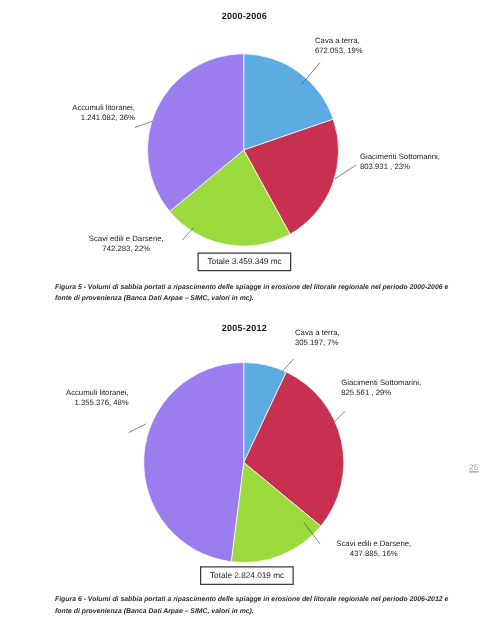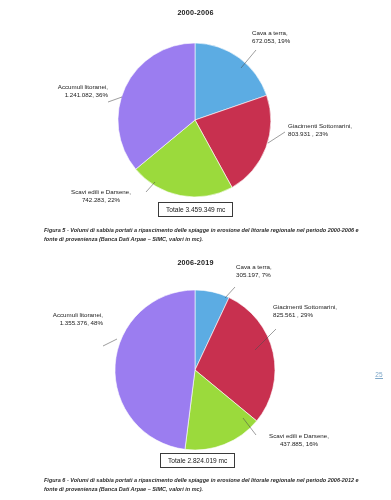--- a/index.html
+++ b/index.html
@@ -142,21 +142,21 @@
       <div class="total-box" style="left:158px; top:202px;">Totale 3.459.349 mc</div>
     </div>
 
     <div class="caption" style="top:226px;">Figura 5 - Volumi di sabbia portati a ripascimento delle spiagge in erosione del litorale regionale nel periodo 2000-2006 e fonte di provenienza (Banca Dati Arpae – SIMC, valori in mc).</div>
   </div>
 
   <div class="figure-block" id="figure-2">
 
     <div class="chart-area">
 
-      <div class="chart-title">2006-2019</div>
+      <div class="chart-title">2005-2012</div>
 
       <svg class="pie-svg" width="391" height="222" viewBox="0 0 391 222">
 
         <path d="M 195 120 L 195 40 A 80 80 0 0 1 229.05 47.59 Z" fill="#5CACE3" stroke="#ffffff" stroke-width="0.6"></path>
 
         <path d="M 195 120 L 229.05 47.59 A 80 80 0 0 1 256.66 170.93 Z" fill="#C8304F" stroke="#ffffff" stroke-width="0.6"></path>
 
         <path d="M 195 120 L 256.66 170.93 A 80 80 0 0 1 184.96 199.37 Z" fill="#9BDA3C" stroke="#ffffff" stroke-width="0.6"></path>
 
         <path d="M 195 120 L 184.96 199.37 A 80 80 0 0 1 195 40 Z" fill="#9B7DF0" stroke="#ffffff" stroke-width="0.6"></path>

